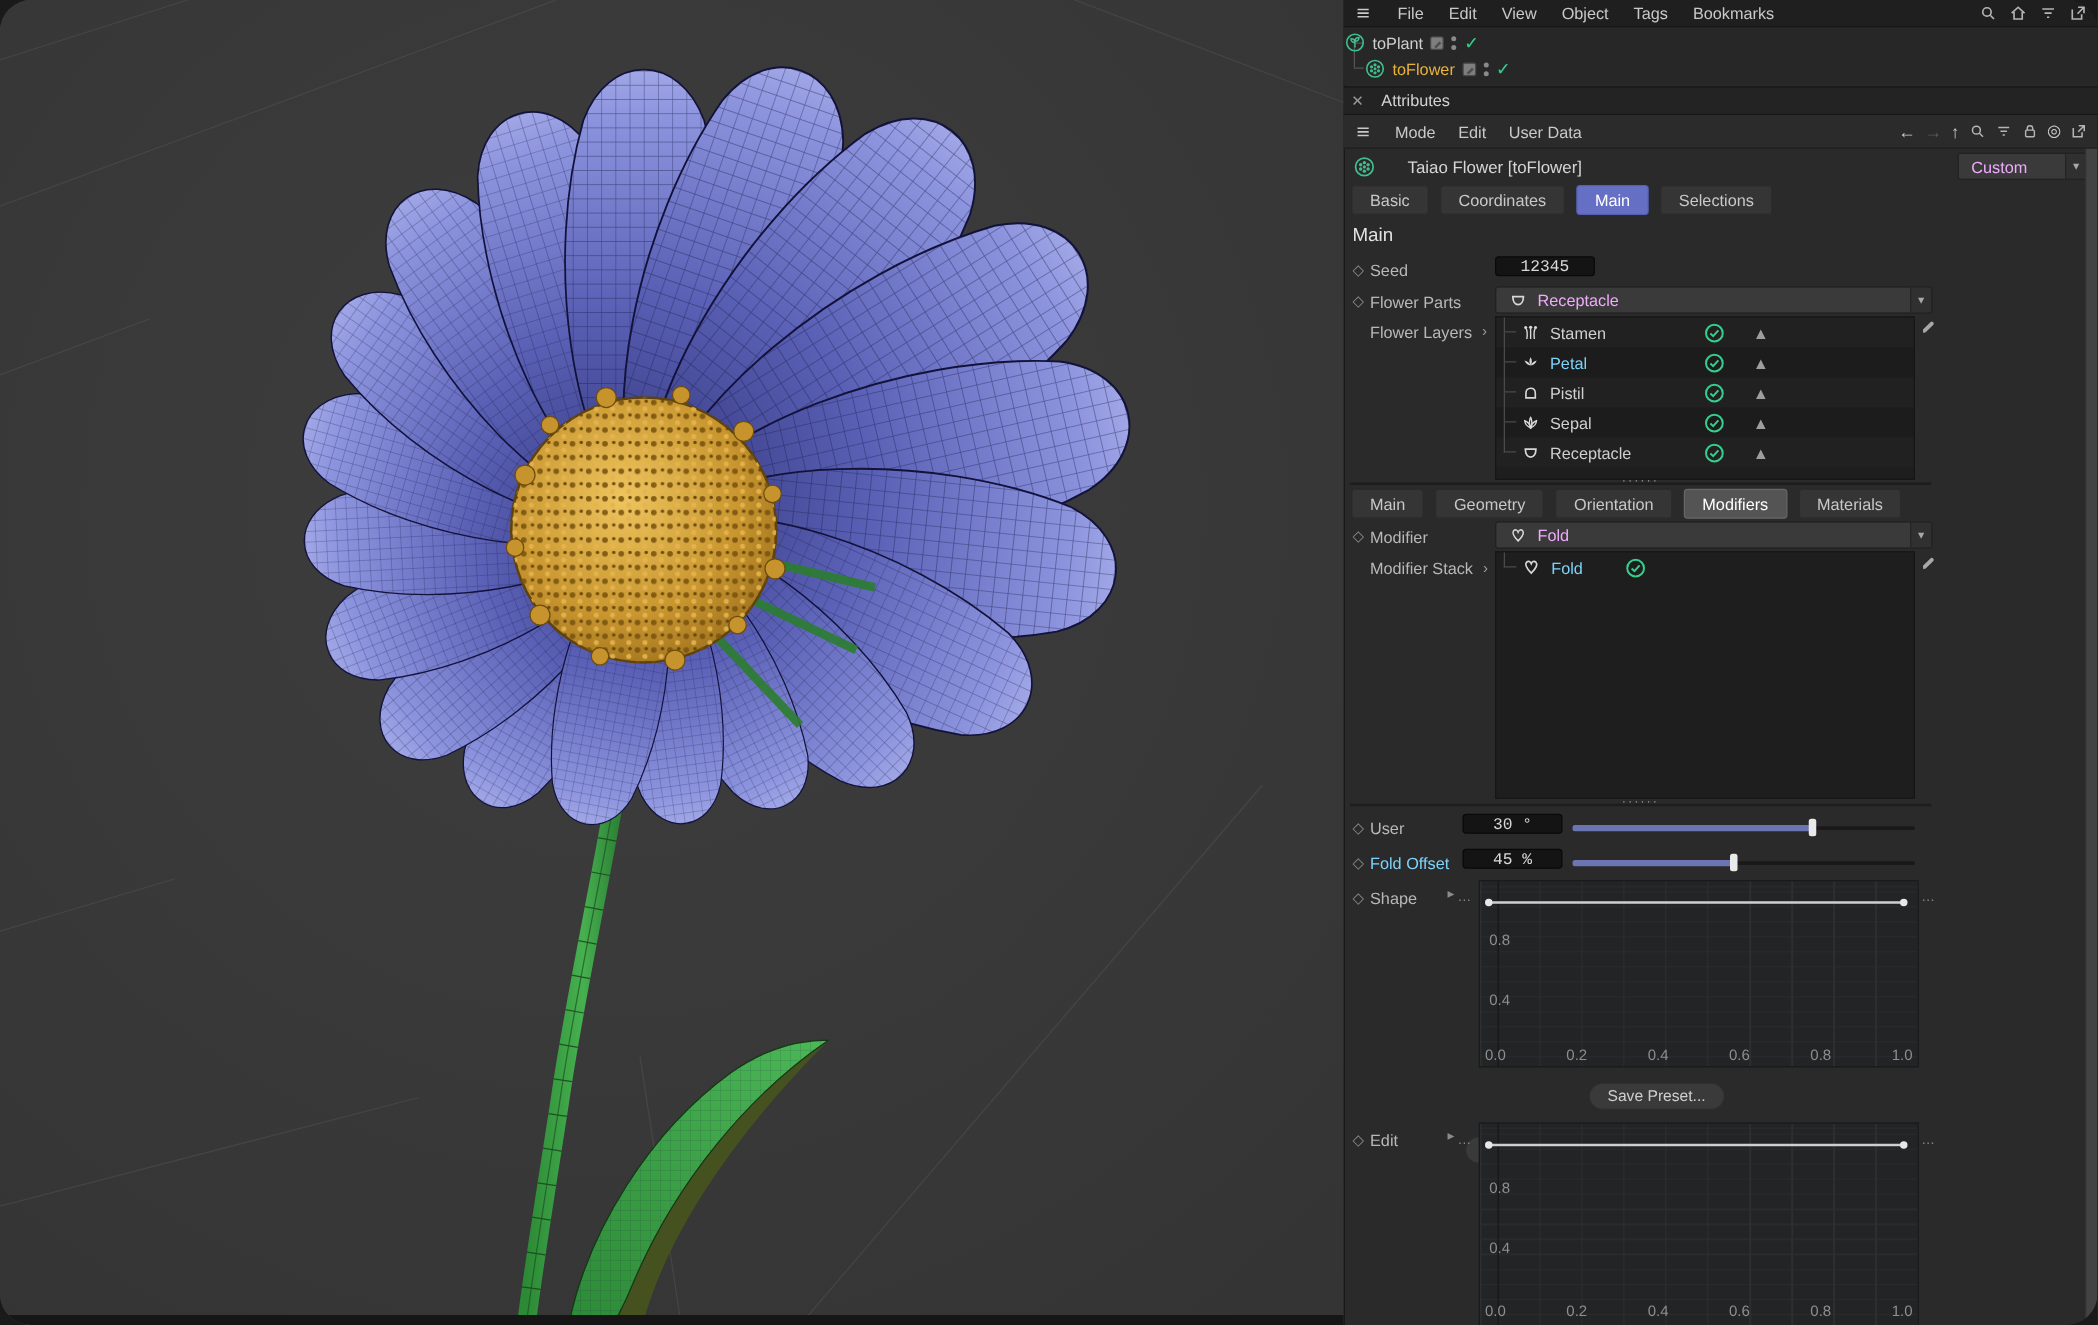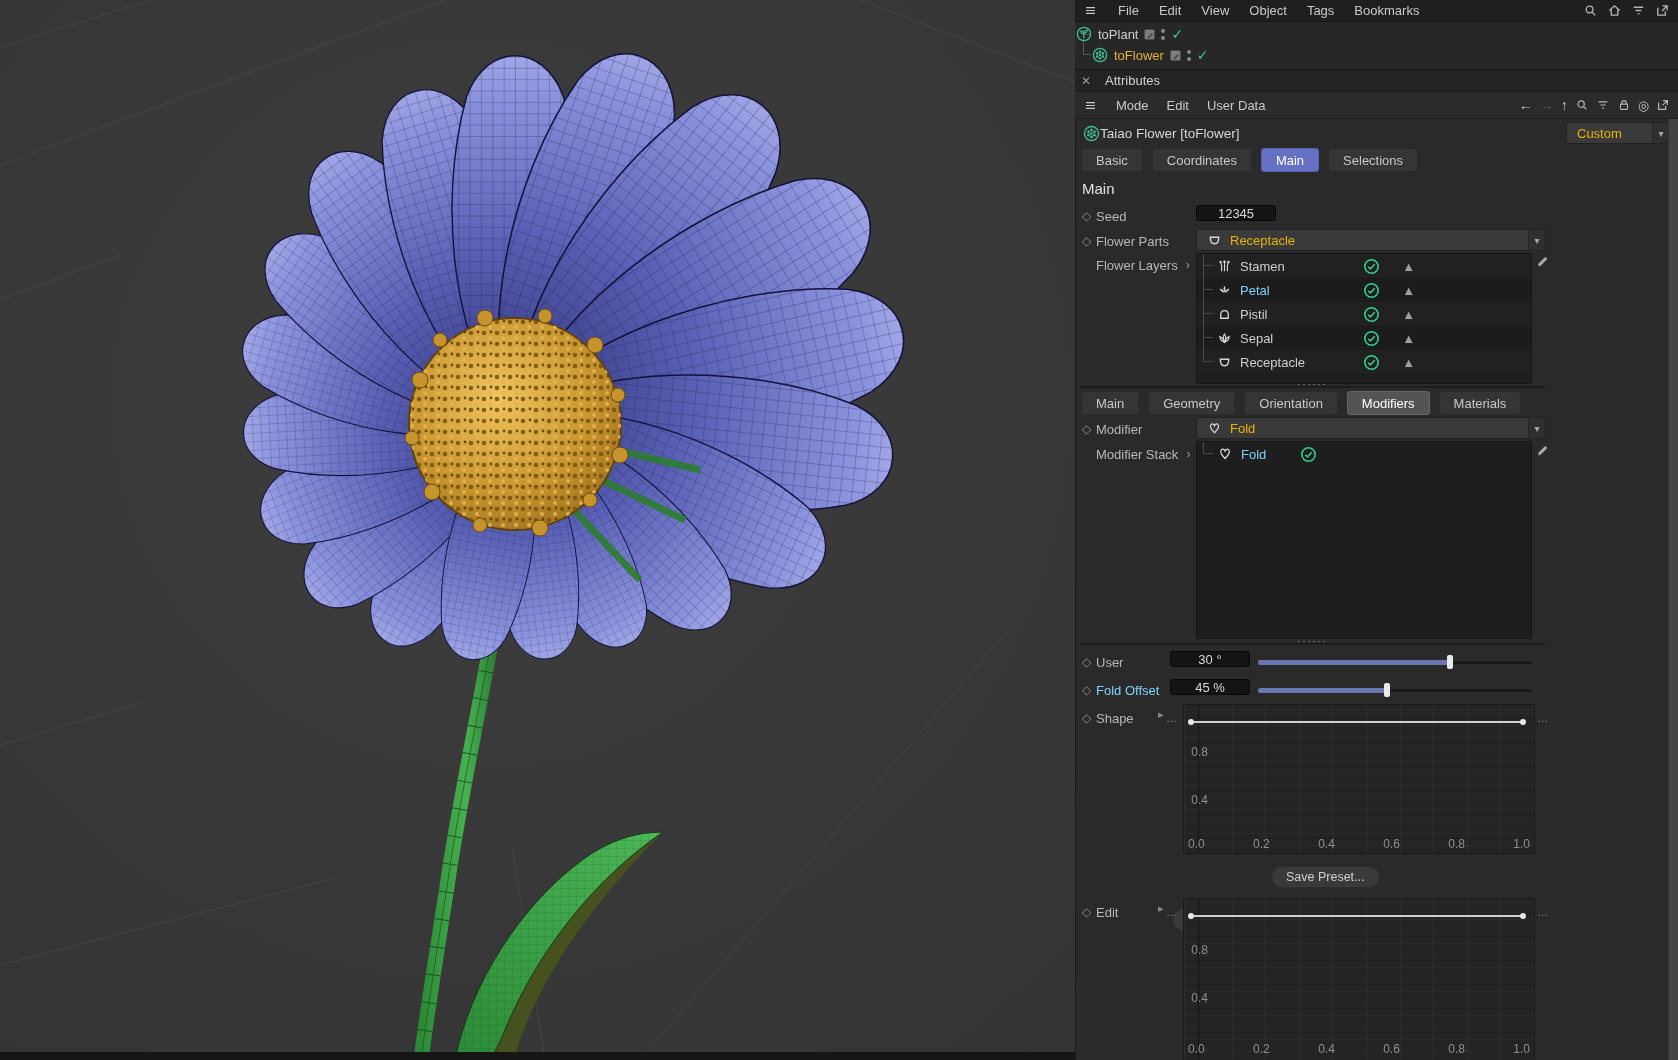--- a/index.html
+++ b/index.html
@@ -1,20 +1,20 @@
 <!DOCTYPE html>
 <html><head>
 <meta charset="utf-8">
 <style>
   * { box-sizing: border-box; margin: 0; padding: 0; }
   html,body { background:#1a1a1a; }
   #app {
     position: relative; width: 1678px; height: 1060px; overflow: hidden;
     font-family: "Liberation Sans", "DejaVu Sans", sans-serif;
-    background: #2a2a2a; color: #c6c6c6; font-size: 13px;
+    background: #2a2a2a; color: #c6c6c6; font-size: 13px; border-radius: 25px;
     -webkit-font-smoothing: antialiased;
   }
   .abs { position: absolute; }
   .row { position: absolute; display: flex; align-items: center; }
   svg.ic { display: block; }
 
   
   #viewport { left:0; top:0; width:1075px; height:1060px; background:#3a3a3a; }
   #viewport svg { display:block; }
 
@@ -38,39 +38,39 @@
   .attrhead { left:1075px; top:69px; width:603px; height:23px; background:#232323;
               border-top:1px solid #161616; border-bottom:1px solid #191919;
               display:flex; align-items:center; gap:14px; padding:0 6px; color:#d2d2d2; }
   .xclose { color:#9a9a9a; font-size:12px; }
 
   .modebar { left:1075px; top:92px; width:603px; height:27px; background:#2b2b2b; border-bottom:1px solid #1e1e1e;
              display:flex; align-items:center; gap:18px; padding:0 8px; color:#c9c9c9; }
   .modebar .dim { color:#5a5a5a; }
   .arr { font-size:14px; color:#c9c9c9; }
 
-  .objrow { left:1075px; top:119px; width:603px; height:28px; display:flex; align-items:center; gap:0; padding:0 8px; color:#d6d6d6; }
+  .objrow { left:1075px; top:119px; width:603px; height:28px; display:flex; align-items:center; gap:26px; padding:0 8px; color:#d6d6d6; }
   .dropdown { display:flex; align-items:stretch; height:22px; border-radius:3px; overflow:hidden; border:1px solid #222; }
-  .dd-main { background:#3a3a3a; display:flex; align-items:center; gap:8px; padding:0 10px; color:#eab308; }
+  .dd-main { background:#3a3a3a; display:flex; align-items:center; gap:8px; padding:0 10px; color:#f0abfc; }
   .dd-arrow { background:#303030; width:17px; display:flex; align-items:center; justify-content:center; color:#a8a8a8; font-size:10px; border-left:1px solid #242424; }
 
   .tabs { position:absolute; display:flex; gap:9px; }
   .tab { height:24px; display:flex; align-items:center; padding:0 14px; background:#353535; border-radius:3px;
          color:#c8c8c8; border:1px solid #2b2b2b; }
   .tab.active-blue { background:#6570c4; color:#ffffff; border-color:#5560b0; }
   .tab.active-gray { background:#545454; color:#ffffff; border-color:#666; }
 
   .heading { position:absolute; font-size:15px; color:#e2e2e2; }
 
   .diamond { color:#8a8a8a; font-size:12px; width:14px; }
   .rlabel { color:#b8b8b8; }
   .rlabel.orange, .orange { color:#7dd3fc; }
   .chev { color:#9a9a9a; font-size:12px; margin-left:8px; }
   .field { position:absolute; height:16px; background:#141414; border:1px solid #090909; border-radius:3px;
-           display:flex; align-items:center; justify-content:center; color:#d8d8d8; }
+           display:flex; align-items:center; justify-content:center; color:#d8d8d8;font-family:Liberation Mono, monospace; }
 
   .listbox { position:absolute; background:#1e1e1e; border:1px solid #161616; overflow:hidden; }
   .lrow { height:24px; display:flex; align-items:center; gap:8px; padding-left:20px; position:relative; color:#cfcfcf; }
   .lrow:nth-child(odd) { background:#212121; }
   .lrow:nth-child(even) { background:#1c1c1c; }
   .lrow .stub { position:absolute; left:6px; top:-12px; width:10px; height:24px;
                 border-left:1px solid #4a4a4a; border-bottom:1px solid #4a4a4a; }
   .lrow .tri { color:#9e9e9e; font-size:13px; margin-left:6px; }
 
   .divider { position:absolute; left:1080px; width:465px; height:2px; background:#1d1d1d; }

